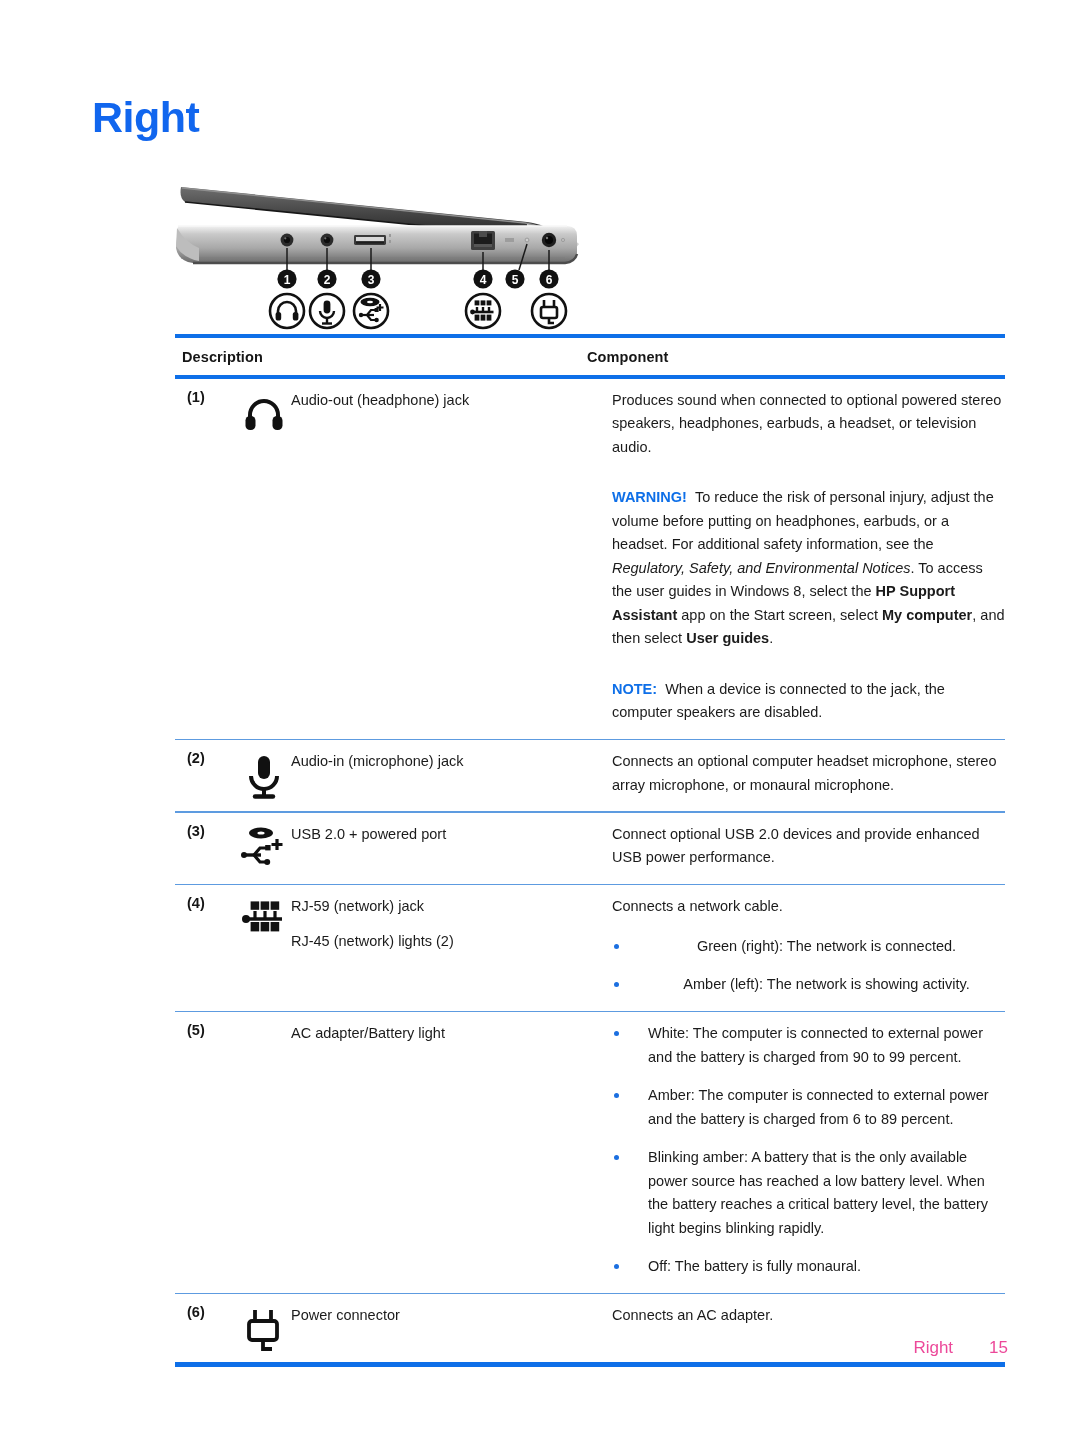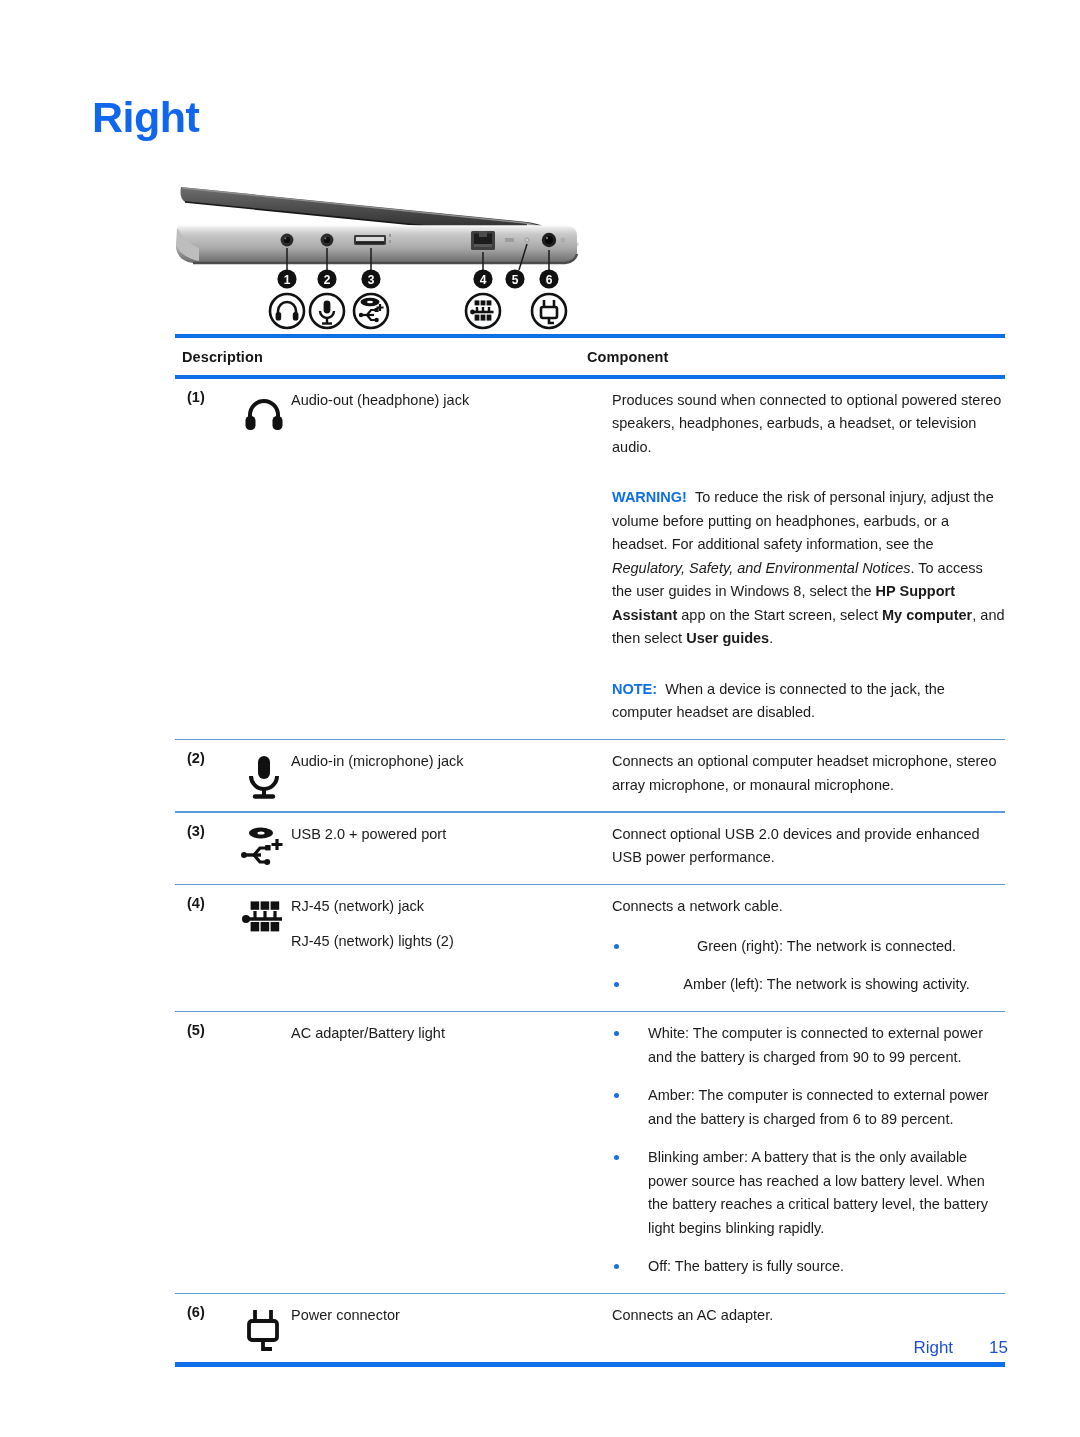--- a/index.html
+++ b/index.html
@@ -155,21 +155,21 @@
 
   
   .footer {
     position: absolute;
     left: 0;
     right: 0;
     top: 1338px;
     text-align: right;
     padding-right: 72px;
     font-size: 17px;
-    color: #1d4ed8;
+    color: #ec4899;
   }
   .footer .fsec { margin-right: 36px; }
 </style>
 </head>
 <body>
 
 <div class="page-title">Right</div>
 
 <div class="illustration">
   <svg width="420" height="170" viewBox="0 0 420 170" xmlns="http://www.w3.org/2000/svg">
@@ -346,21 +346,21 @@
           <path d="M13 34 v-6 a14 14 0 0 1 28 0 v6" fill="none" stroke="#111" stroke-width="4" stroke-linecap="round"></path>
           <rect x="8.5" y="29" width="10" height="14" rx="4.6" fill="#111"></rect>
           <rect x="35.5" y="29" width="10" height="14" rx="4.6" fill="#111"></rect>
         </svg>
       </span>
       <div class="comp-label">Audio-out (headphone) jack</div>
     </div>
     <div class="cell-desc">
       <p class="para">Produces sound when connected to optional powered stereo speakers, headphones, earbuds, a headset, or television audio.</p>
       <p class="para"><span class="kw-blue">WARNING!</span>&nbsp;&nbsp;<span>To reduce the risk of personal injury, adjust the volume before putting on headphones, earbuds, or a headset. For additional safety information, see the </span><span class="kw-ital">Regulatory, Safety, and Environmental Notices</span><span>. To access the user guides in Windows 8, select the </span><span class="kw-bold">HP Support Assistant</span><span> app on the Start screen, select </span><span class="kw-bold">My computer</span><span>, and then select </span><span class="kw-bold">User guides</span><span>.</span></p>
-      <p class="para"><span class="kw-blue">NOTE:</span>&nbsp;&nbsp;<span>When a device is connected to the jack, the computer headset are disabled.</span></p>
+      <p class="para"><span class="kw-blue">NOTE:</span>&nbsp;&nbsp;<span>When a device is connected to the jack, the computer speakers are disabled.</span></p>
     </div>
   </div>
 
   <div class="rule-row"></div>
 
   <div class="trow">
     <div class="cell-comp">
       <span class="callout">(2)</span>
       <span class="comp-icon">
         <svg width="54" height="54" viewBox="0 0 54 54">
@@ -413,21 +413,21 @@
           <circle cx="9" cy="26" r="4" fill="#111"></circle>
           <path d="M18 26 v-8 M28 26 v-8 M38 26 v-8" stroke="#111" stroke-width="3.2" fill="none"></path>
           <rect x="13.6" y="8.4" width="8.6" height="8.4" fill="#111"></rect>
           <rect x="23.6" y="8.4" width="8.6" height="8.4" fill="#111"></rect>
           <rect x="33.6" y="8.4" width="8.6" height="8.4" fill="#111"></rect>
           <rect x="13.6" y="29" width="8.6" height="9.4" fill="#111"></rect>
           <rect x="23.6" y="29" width="8.6" height="9.4" fill="#111"></rect>
           <rect x="33.6" y="29" width="8.6" height="9.4" fill="#111"></rect>
         </svg>
       </span>
-      <div class="comp-label">RJ-45 (network) jack</div>
+      <div class="comp-label">RJ-59 (network) jack</div>
       <div class="comp-label second">RJ-45 (network) lights (2)</div>
     </div>
     <div class="cell-desc">
       <p class="para">Connects a network cable.</p>
       <ul class="bullets" style="margin-top:16px;text-align:center;">
         <li>Green (right): The network is connected.</li>
         <li>Amber (left): The network is showing activity.</li>
       </ul>
     </div>
   </div>
@@ -437,21 +437,21 @@
   <div class="trow">
     <div class="cell-comp">
       <span class="callout">(5)</span>
       <div class="comp-label">AC adapter/Battery light</div>
     </div>
     <div class="cell-desc">
       <ul class="bullets">
         <li>White: The computer is connected to external power and the battery is charged from 90 to 99 percent.</li>
         <li>Amber: The computer is connected to external power and the battery is charged from 6 to 89 percent.</li>
         <li>Blinking amber: A battery that is the only available power source has reached a low battery level. When the battery reaches a critical battery level, the battery light begins blinking rapidly.</li>
-        <li>Off: The battery is fully source.</li>
+        <li>Off: The battery is fully monaural.</li>
       </ul>
     </div>
   </div>
 
   <div class="rule-row"></div>
 
   <div class="trow" style="padding-bottom:34px;">
     <div class="cell-comp">
       <span class="callout">(6)</span>
       <span class="comp-icon">

